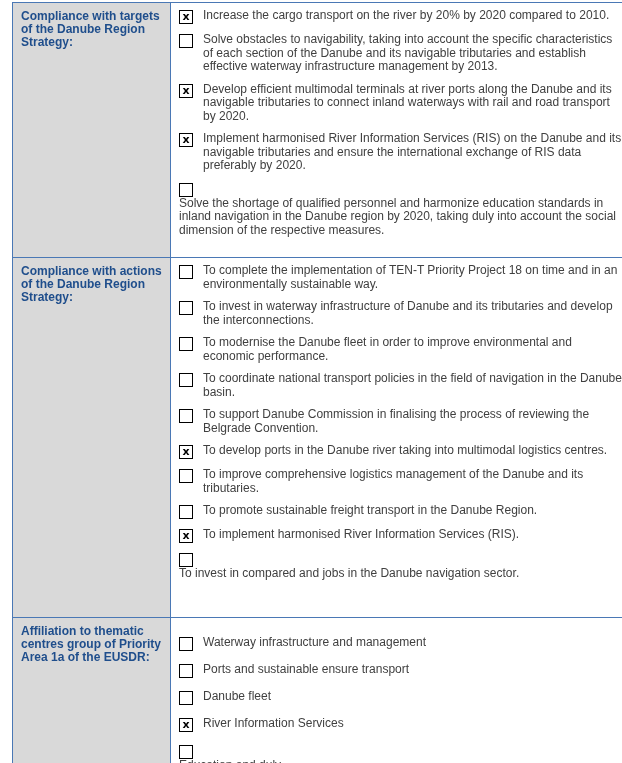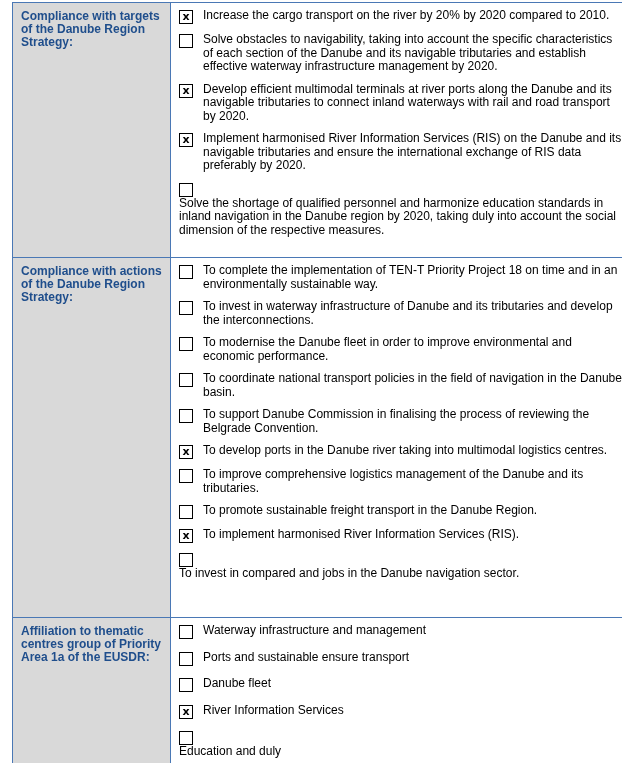--- a/index.html
+++ b/index.html
@@ -29,43 +29,43 @@
     flex: 0 0 auto;
     width: 12px; height: 12px;
     border: 1px solid #000;
     margin-top: 1px;
     margin-right: 10px;
     box-sizing: content-box;
     display: flex; align-items: center; justify-content: center;
     font-size: 11px; font-weight: bold; line-height: 12px; color: #000;
     font-family: "DejaVu Sans", sans-serif;
   }
-  .txt { font-size: 12px; line-height: 13.5px; color: #000000; }
+  .txt { font-size: 12px; line-height: 13.5px; color: #404040; }
   .sec1 { height: 255px; }
   .sec2 { height: 360px; margin-left: 40px; }
   .sec3 { height: 144px; }
-  .sec3 .item { margin-bottom: 11.5px; }
+  .sec3 .item { margin-bottom: 11.5px; margin-top: 12px; }
 </style>
 </head>
 <body>
 
 <table class="doc">
   <tbody id="tbody">
       <tr class="sec1">
         <td class="label-cell">Compliance with targets of the Danube Region Strategy:</td>
         <td class="items-cell">
           <div class="item">
             <span class="cb">
               <span>x</span>
             </span>
             <span class="txt">Increase the cargo transport on the river by 20% by 2020 compared to 2010.</span>
           </div>
           <div class="item">
             <span class="cb"></span>
-            <span class="txt">Solve obstacles to navigability, taking into account the specific characteristics of each section of the Danube and its navigable tributaries and establish effective waterway infrastructure management by 2020.</span>
+            <span class="txt">Solve obstacles to navigability, taking into account the specific characteristics of each section of the Danube and its navigable tributaries and establish effective waterway infrastructure management by 2013.</span>
           </div>
           <div class="item">
             <span class="cb">
               <span>x</span>
             </span>
             <span class="txt">Develop efficient multimodal terminals at river ports along the Danube and its navigable tributaries to connect inland waterways with rail and road transport by 2020.</span>
           </div>
           <div class="item">
             <span class="cb">
               <span>x</span>

